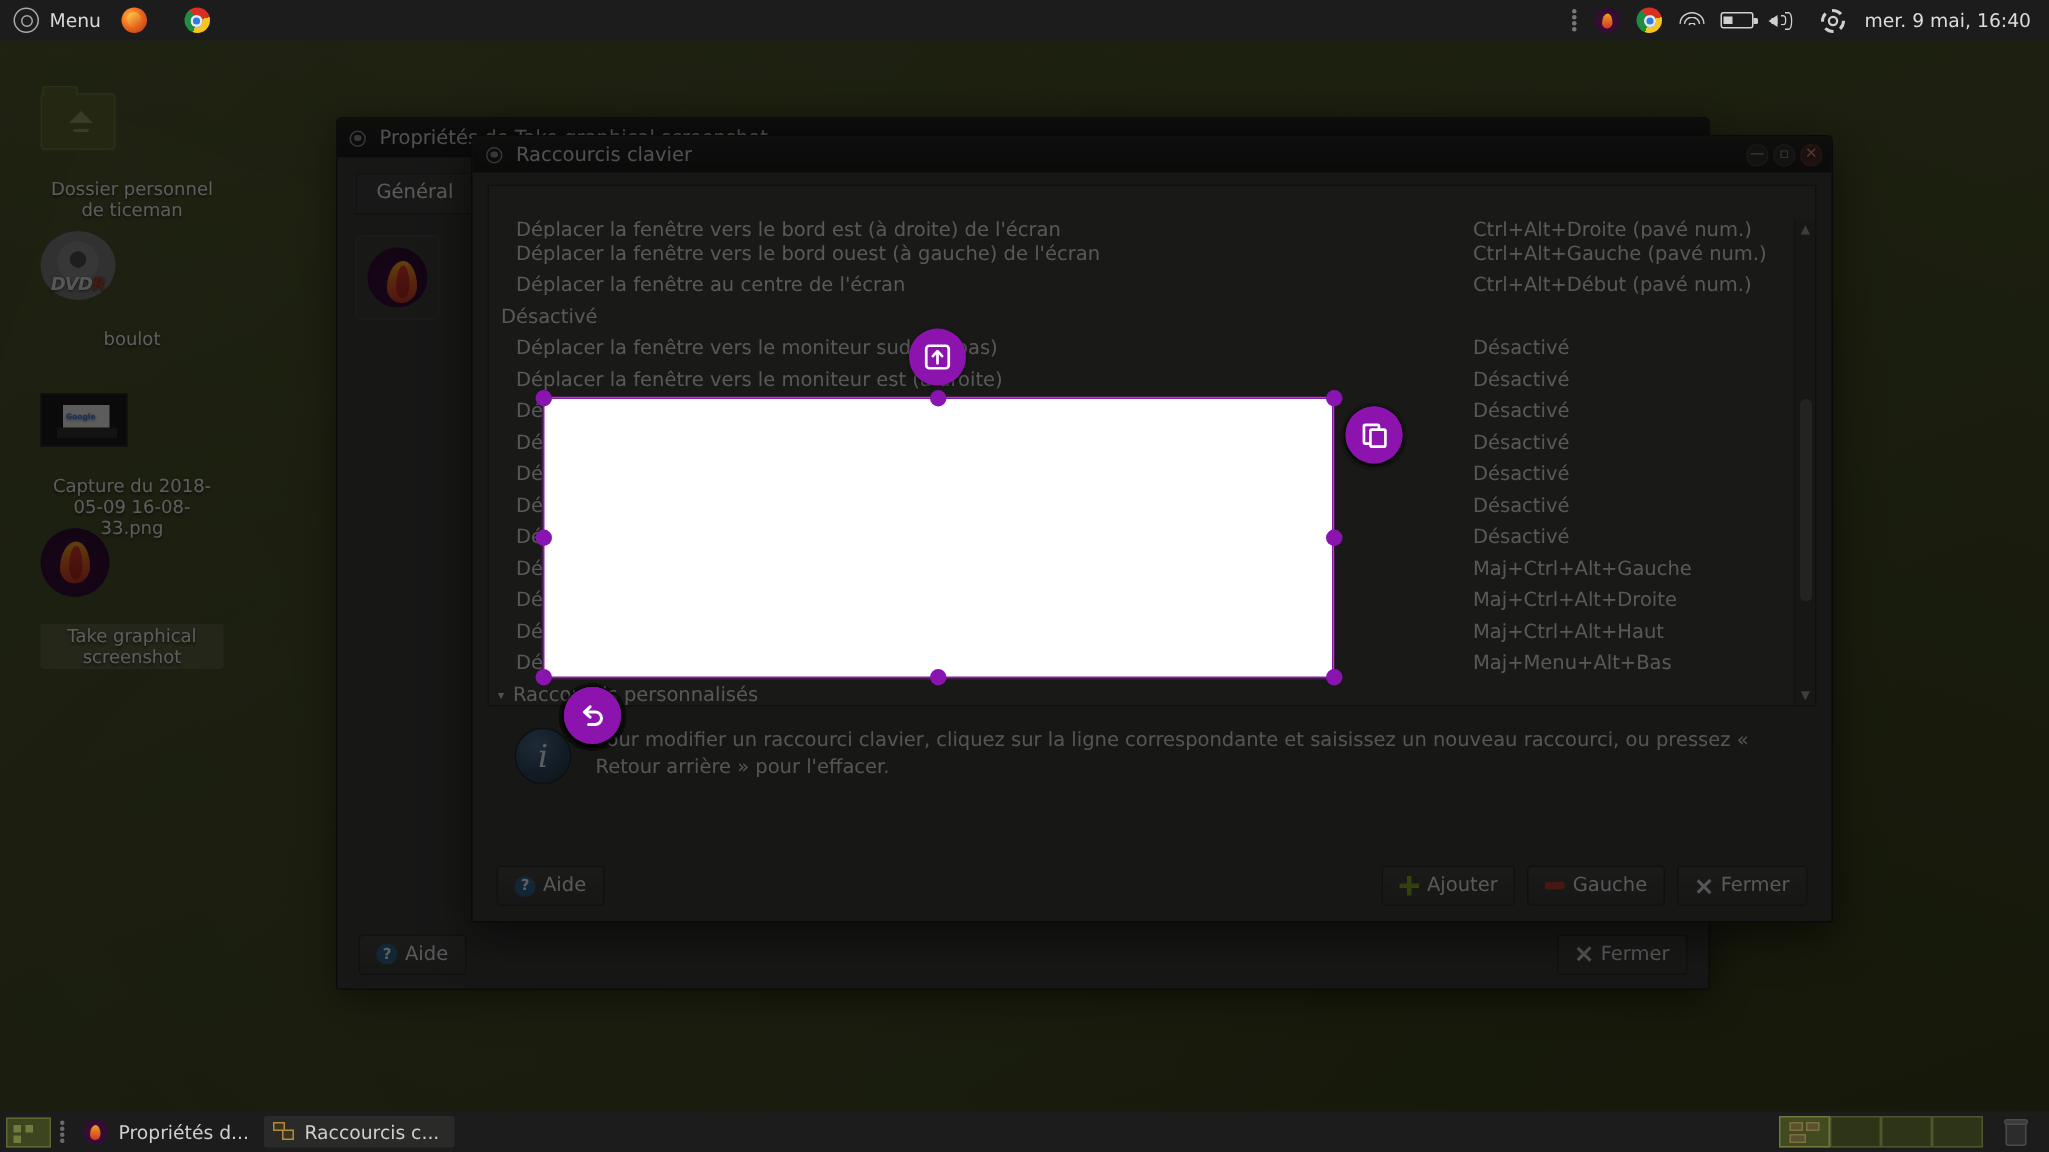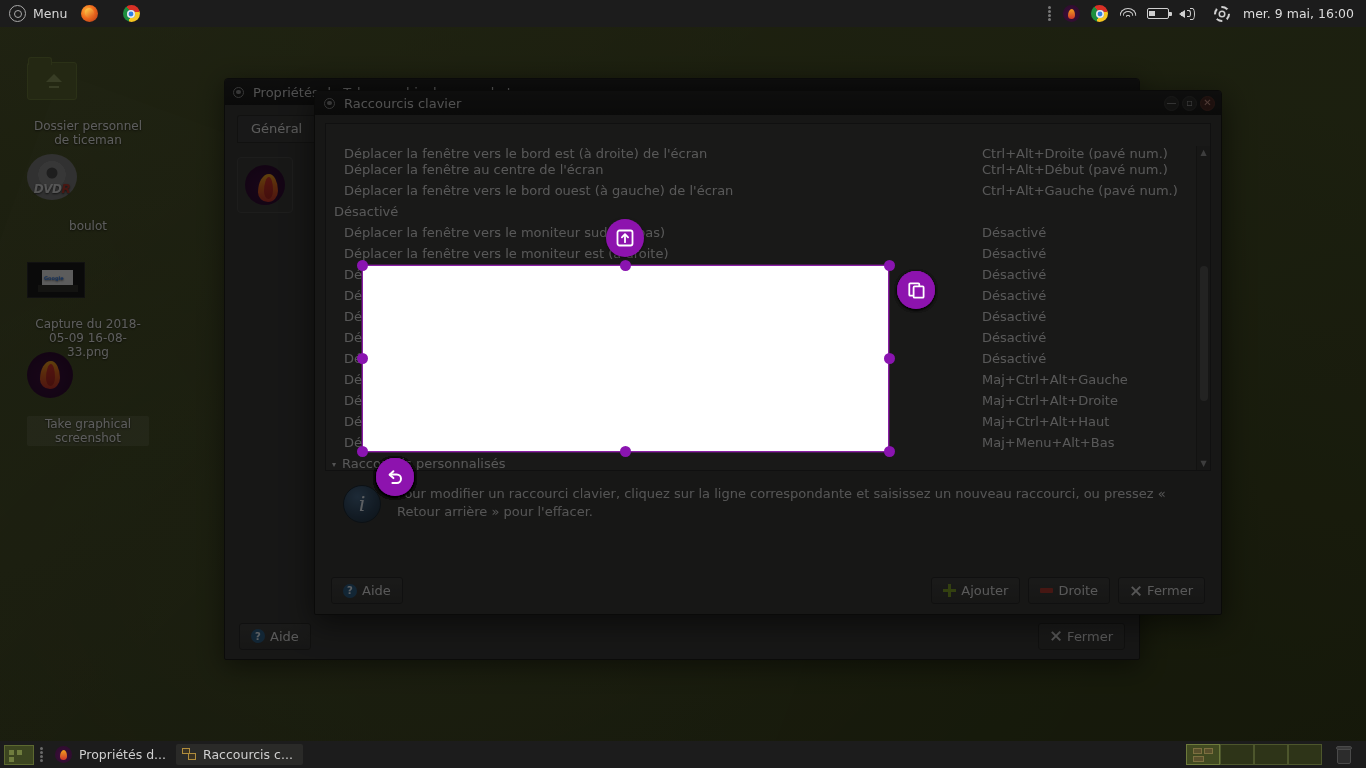--- a/index.html
+++ b/index.html
@@ -374,26 +374,26 @@
 
   <div id="kb-body">
     <div class="listframe">
 
       <div class="rows">
         <div class="row partial">
           <div class="c1">Déplacer la fenêtre vers le bord est (à droite) de l'écran</div>
           <div class="c2">Ctrl+Alt+Droite (pavé num.)</div>
         </div>
         <div class="row">
+          <div class="c1">Déplacer la fenêtre vers le bord ouest (à gauche) de l'écran</div>
+          <div class="c2">Ctrl+Alt+Gauche (pavé num.)</div>
+        </div>
+        <div class="row">
           <div class="c1">Déplacer la fenêtre au centre de l'écran</div>
           <div class="c2">Ctrl+Alt+Début (pavé num.)</div>
-        </div>
-        <div class="row">
-          <div class="c1">Déplacer la fenêtre vers le bord ouest (à gauche) de l'écran</div>
-          <div class="c2">Ctrl+Alt+Gauche (pavé num.)</div>
         </div>
         <div class="row">
           <div class="c2">Désactivé</div>
         </div>
         <div class="row">
           <div class="c1">Déplacer la fenêtre vers le moniteur sud (en bas)</div>
           <div class="c2">Désactivé</div>
         </div>
         <div class="row">
           <div class="c1">Déplacer la fenêtre vers le moniteur est (à droite)</div>
@@ -462,21 +462,21 @@
       <span class="ic-help">?</span>
       <span>Aide</span>
     </div>
     <div class="btn-grp">
       <div class="btn">
         <span class="ic-plus"></span>
         <span>Ajouter</span>
       </div>
       <div class="btn">
         <span class="ic-minus"></span>
-        <span>Droite</span>
+        <span>Gauche</span>
       </div>
       <div class="btn">
         <span class="ic-x"></span>
         <span>Fermer</span>
       </div>
     </div>
   </div>
 </div>
 
 <div id="dim"></div>
@@ -661,21 +661,21 @@
     <span class="p-icon">
         <span class="vol-ic">
           <span class="sp"></span>
           <span class="w1"></span>
           <span class="w2"></span>
         </span>
       </span>
     <span class="p-icon" style="margin-left:6px;">
         <span class="gear-ic"></span>
       </span>
-    <span id="clock">mer. 9 mai, 16:00</span>
+    <span id="clock">mer. 9 mai, 16:40</span>
   </div>
 </div>
 
 <div id="taskbar">
   <span class="tb-ws">
       <i style="left:4px;top:4px;"></i>
       <i style="left:12px;top:4px;"></i>
       <i style="left:4px;top:11px;"></i>
     </span>
   <span class="tb-sep">

